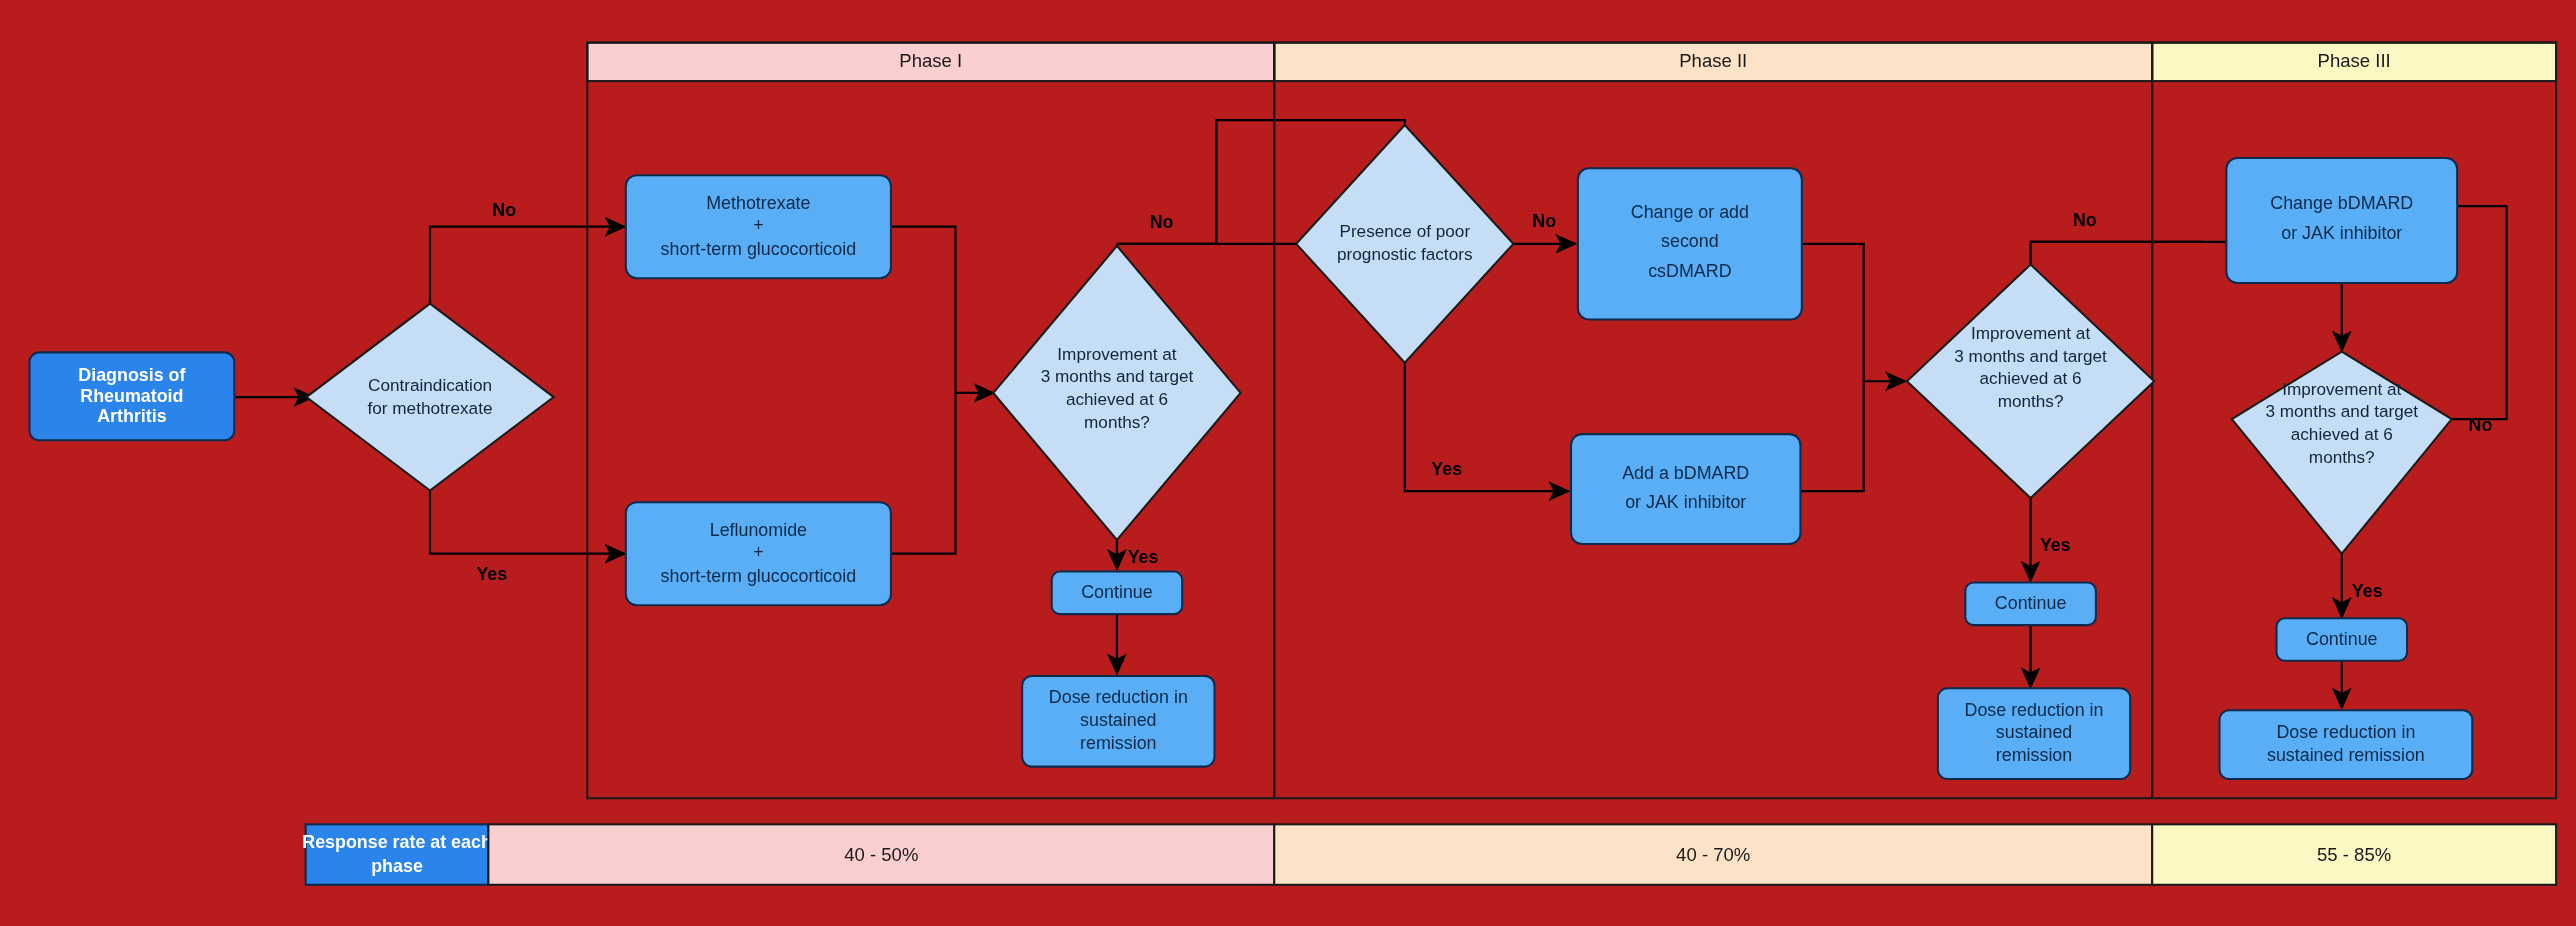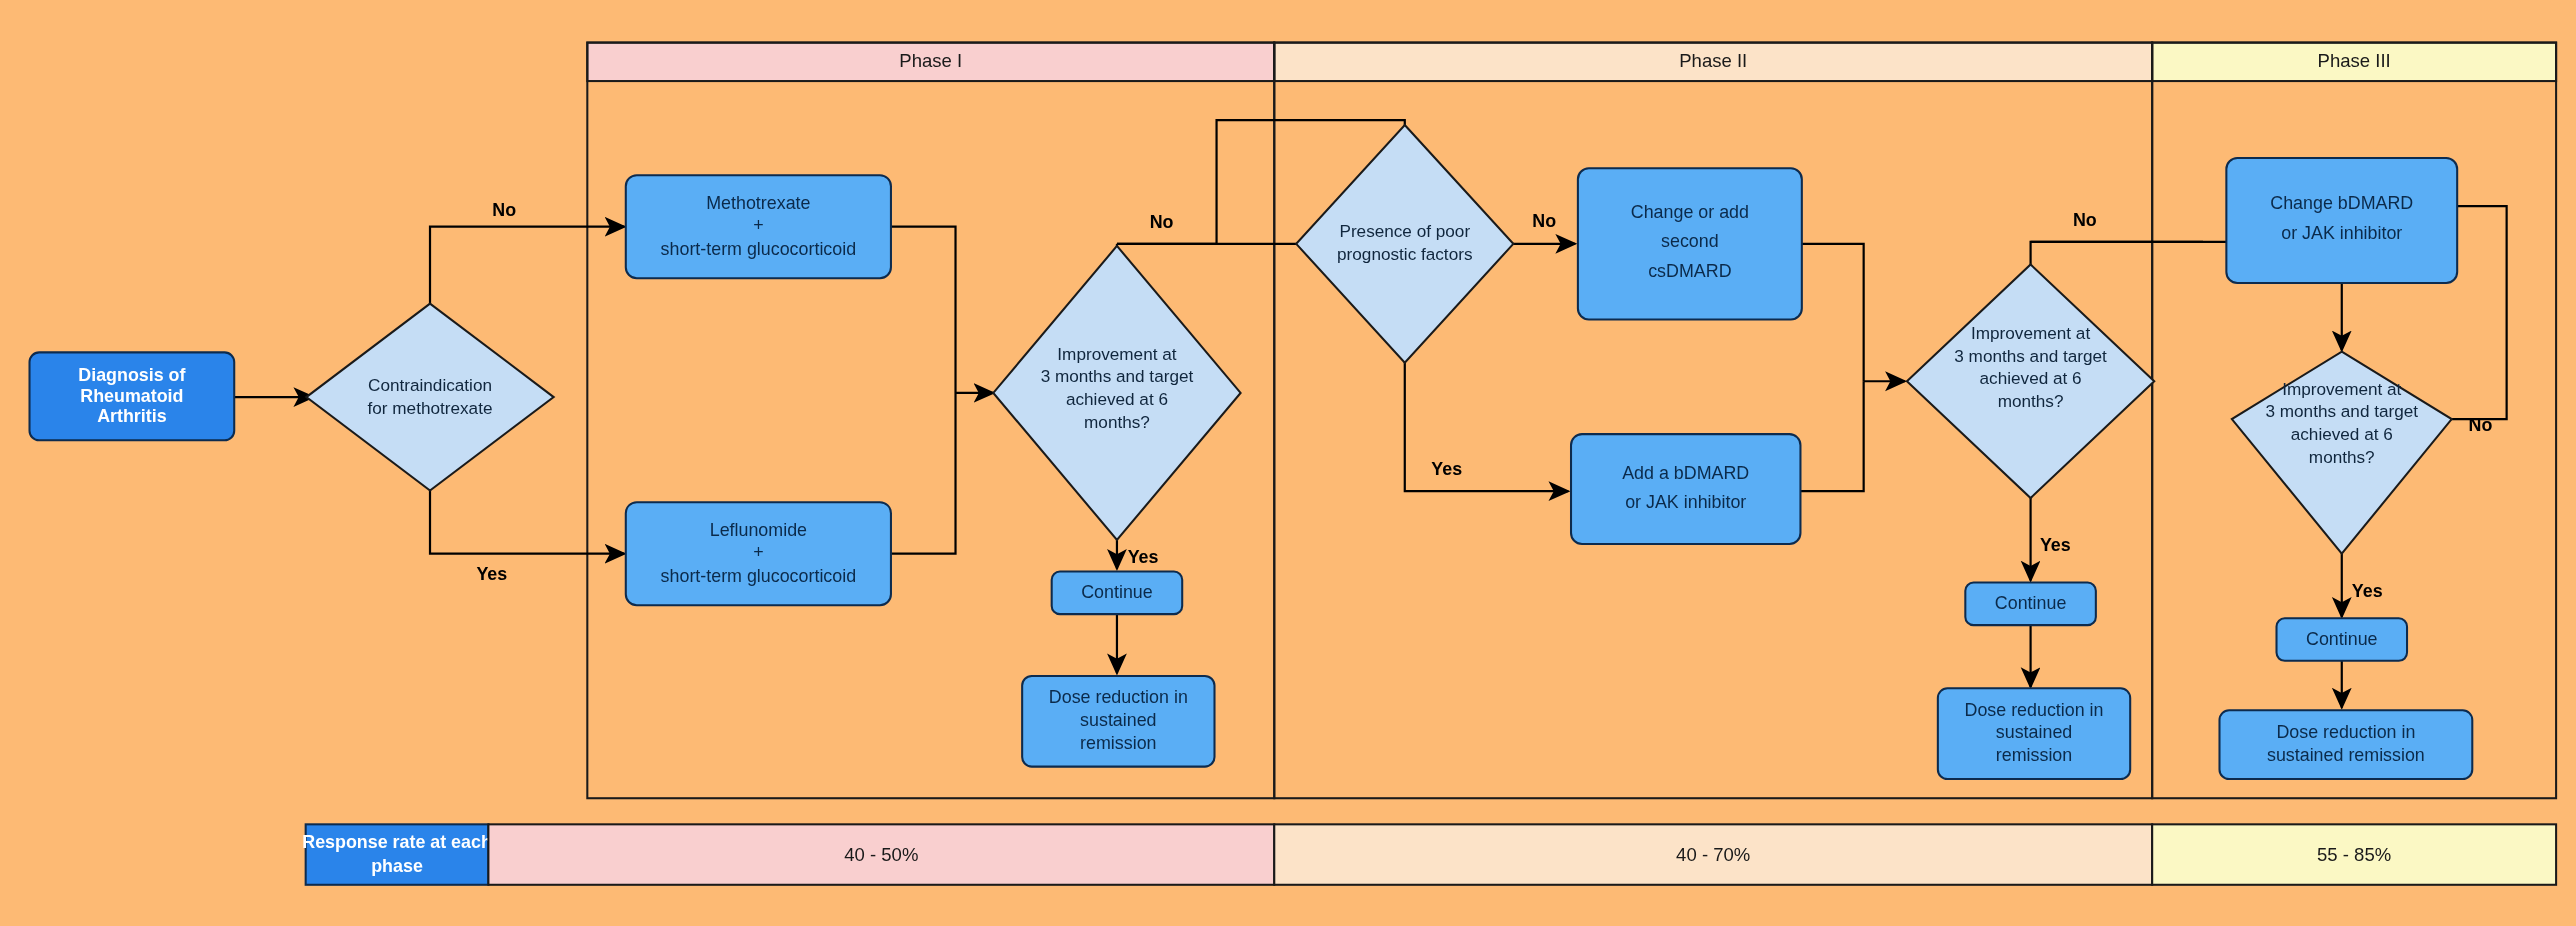--- a/index.html
+++ b/index.html
@@ -7,21 +7,21 @@
     padding: 0;
     background: #ffffff;
   }
   body {
     font-family: "Liberation Sans", sans-serif;
   }
   #canvas {
     position: relative;
     width: 2576px;
     height: 926px;
-    background: #fdba74;
+    background: #b91c1c;
     overflow: hidden;
   }
   svg.layer {
     position: absolute;
     left: 0;
     top: 0;
     width: 2576px;
     height: 926px;
   }
   .node-text {

